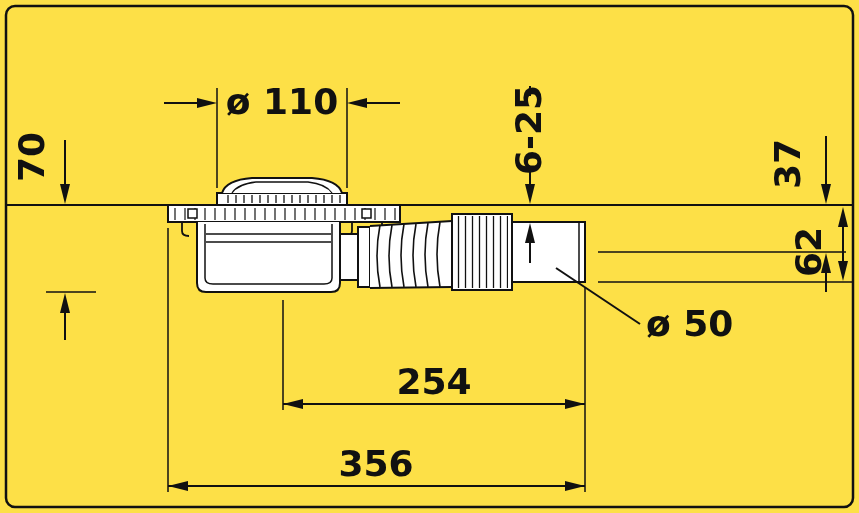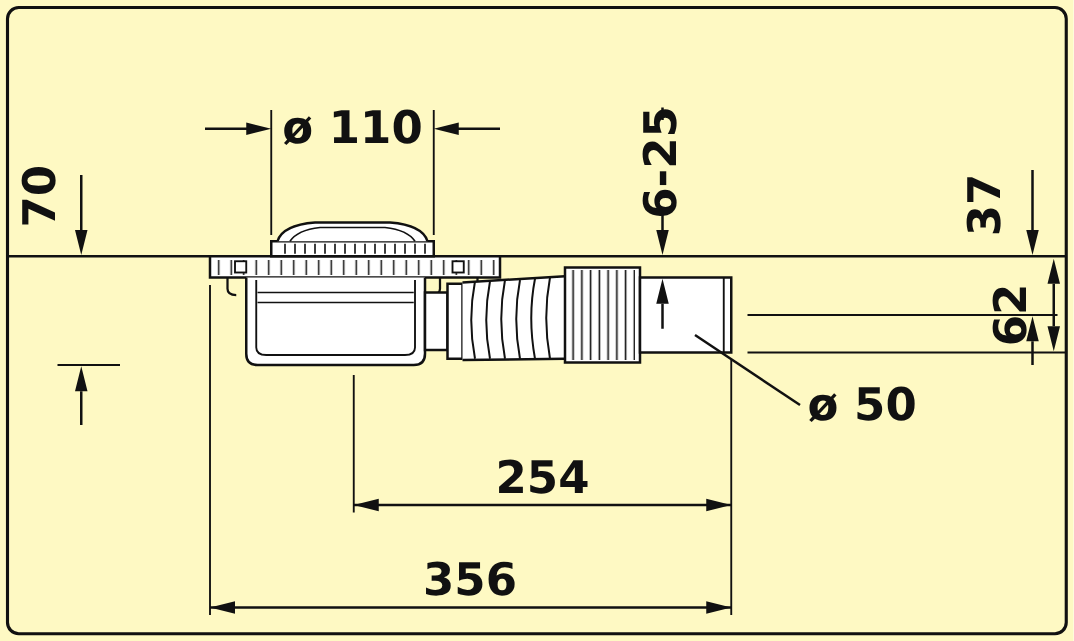--- a/index.html
+++ b/index.html
@@ -1,16 +1,16 @@
 <!DOCTYPE html>
 <html><head>
 <meta charset="utf-8">
 <style>
   html,body{margin:0;padding:0;background:#fff;}
-  .stage{position:relative;width:859px;height:513px;background:#fef9c3;overflow:hidden;
+  .stage{position:relative;width:859px;height:513px;background:#fde047;overflow:hidden;
          font-family:"DejaVu Sans","Liberation Sans",sans-serif;}
   svg{display:block;}
   text{font-family:"DejaVu Sans","Liberation Sans",sans-serif;font-weight:bold;fill:#111;}
 </style>
 </head>
 <body>
 
 <div class="stage">
 <svg width="859" height="513" viewBox="0 0 859 513">
   <defs>

